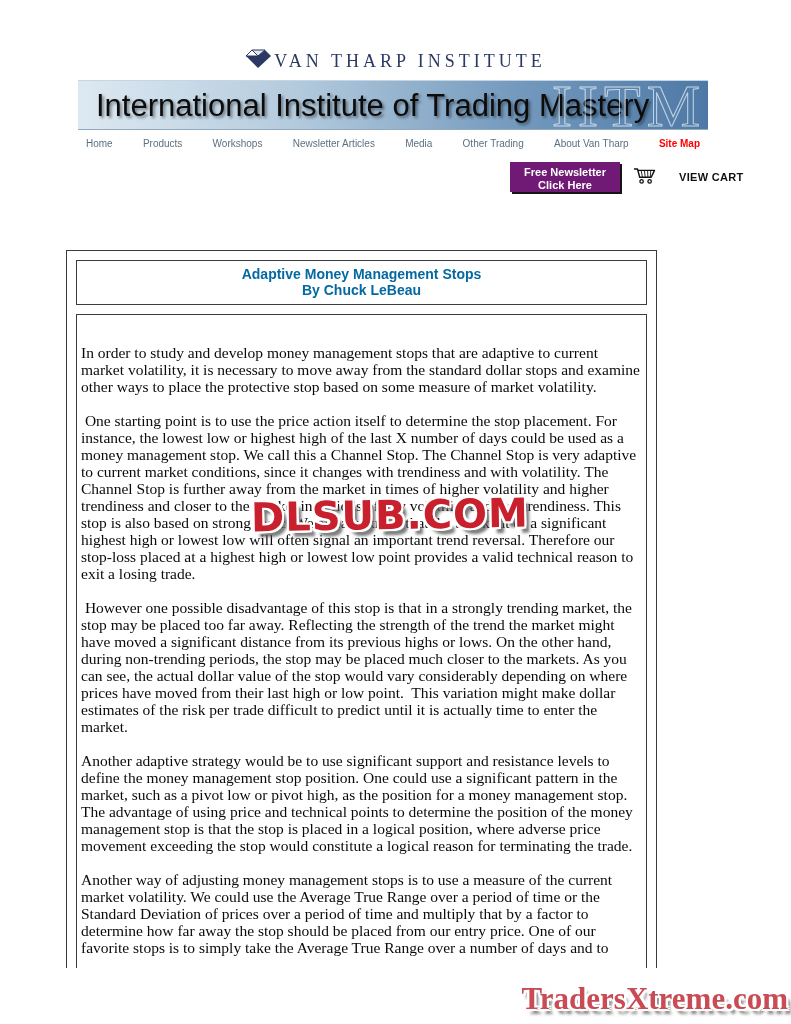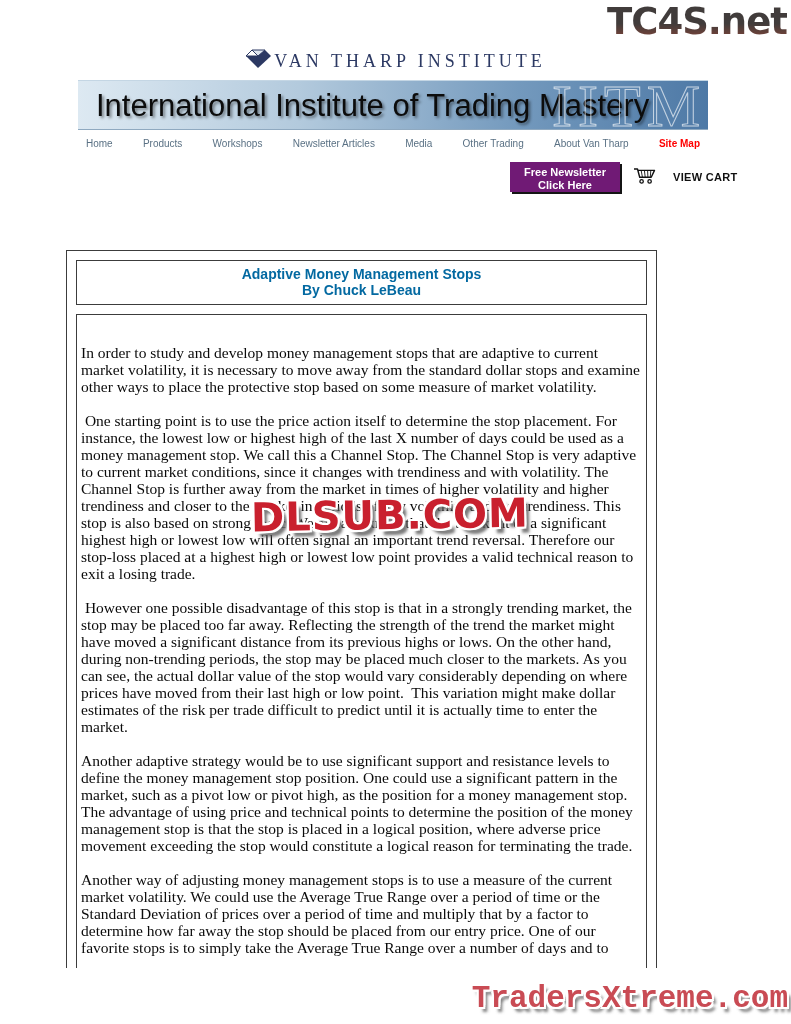--- a/index.html
+++ b/index.html
@@ -73,21 +73,21 @@
   }
   .newsletter-btn {
     width:110px; height:30px;
     background:#701a75;
     box-shadow:2px 2px 0 #141414;
     color:#ffffff; font-weight:bold; font-size:11px; line-height:13px;
     display:flex; flex-direction:column; align-items:center; justify-content:flex-end;
     border:none; cursor:pointer;
     font-family:"Liberation Sans", sans-serif;
   }
-  .cart-group { display:flex; align-items:center; gap:16px; cursor:pointer; margin-left:4px; }
+  .cart-group { display:flex; align-items:center; gap:22px; cursor:pointer; margin-left:4px; }
   .view-cart-label { font-size:11px; font-weight:bold; color:#111; letter-spacing:0.3px; }
 
   
   .article-frame {
     position:absolute; left:66px; top:250px; width:591px; height:718px;
     border:1px solid #3c3c3c; border-bottom:none;
     padding:9px; overflow:hidden;
   }
   .title-box {
     border:1px solid #3c3c3c;
@@ -118,35 +118,34 @@
     transform:rotate(-1deg);
     text-shadow:
       -2px -2px 0 #fff, 2px -2px 0 #fff, -2px 2px 0 #fff, 2px 2px 0 #fff,
       0 -2px 0 #fff, 0 2px 0 #fff, -2px 0 0 #fff, 2px 0 0 #fff,
       5px 6px 3px rgba(90,90,90,0.8);
   }
 
   
   .wm-bottom {
     position:absolute; right:3px; top:981px;
-    font-family:Liberation Mono, monospace;
+    font-family:Liberation Serif, serif;
     font-weight:bold; font-size:31px; letter-spacing:0px;
     color:#c94b54;
     text-shadow:
       -2px -2px 0 #fff, 2px -2px 0 #fff, -2px 2px 0 #fff, 2px 2px 0 #fff,
       0 -2px 0 #fff, 0 2px 0 #fff, -2px 0 0 #fff, 2px 0 0 #fff,
       4px 5px 3px rgba(90,90,90,0.75);
   }
 </style>
 </head>
 <body>
 
 <div class="page">
 
-  <div class="wm-top">TC4S.net</div>
 
   <div class="brand-row">
     <span>
       <svg width="27" height="22" viewBox="0 0 27 22">
         <polygon points="7,2 20,2 26,8 13,20 1,8" fill="#2c3963"></polygon>
         <polygon points="7,2 13,8 1,8" fill="#ffffff" stroke="#2c3963" stroke-width="1"></polygon>
         <polygon points="7,2 20,2 13,8" fill="#dfe6f0" stroke="#2c3963" stroke-width="1"></polygon>
       </svg>
     </span>
     <span class="brand-text">VAN THARP INSTITUTE</span>

